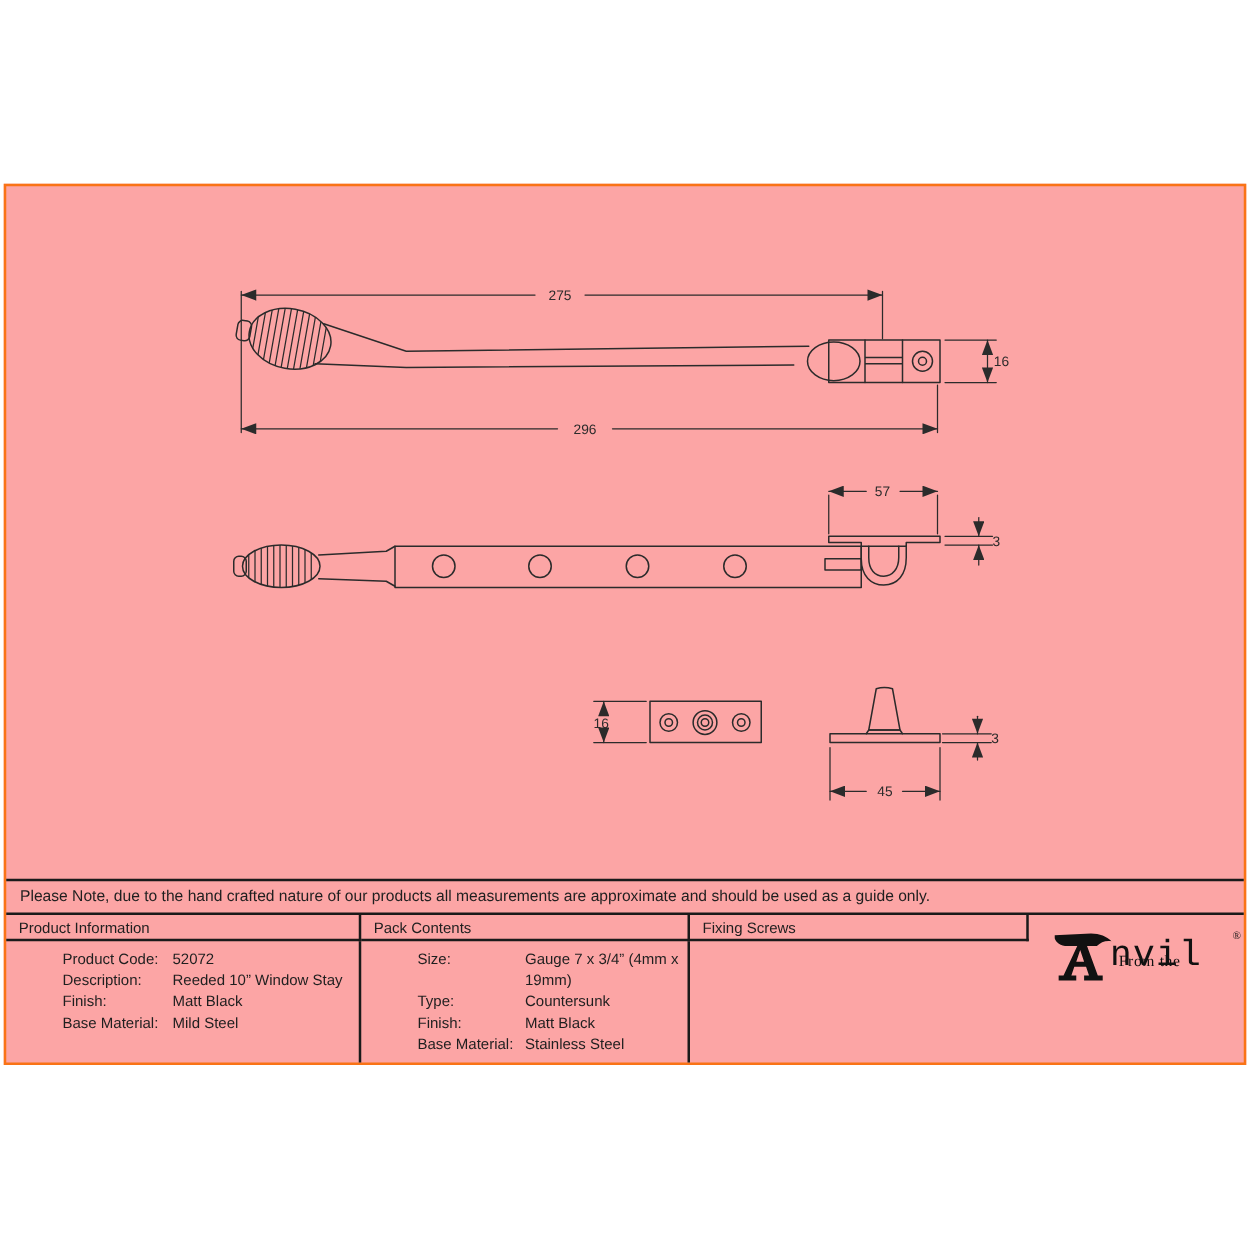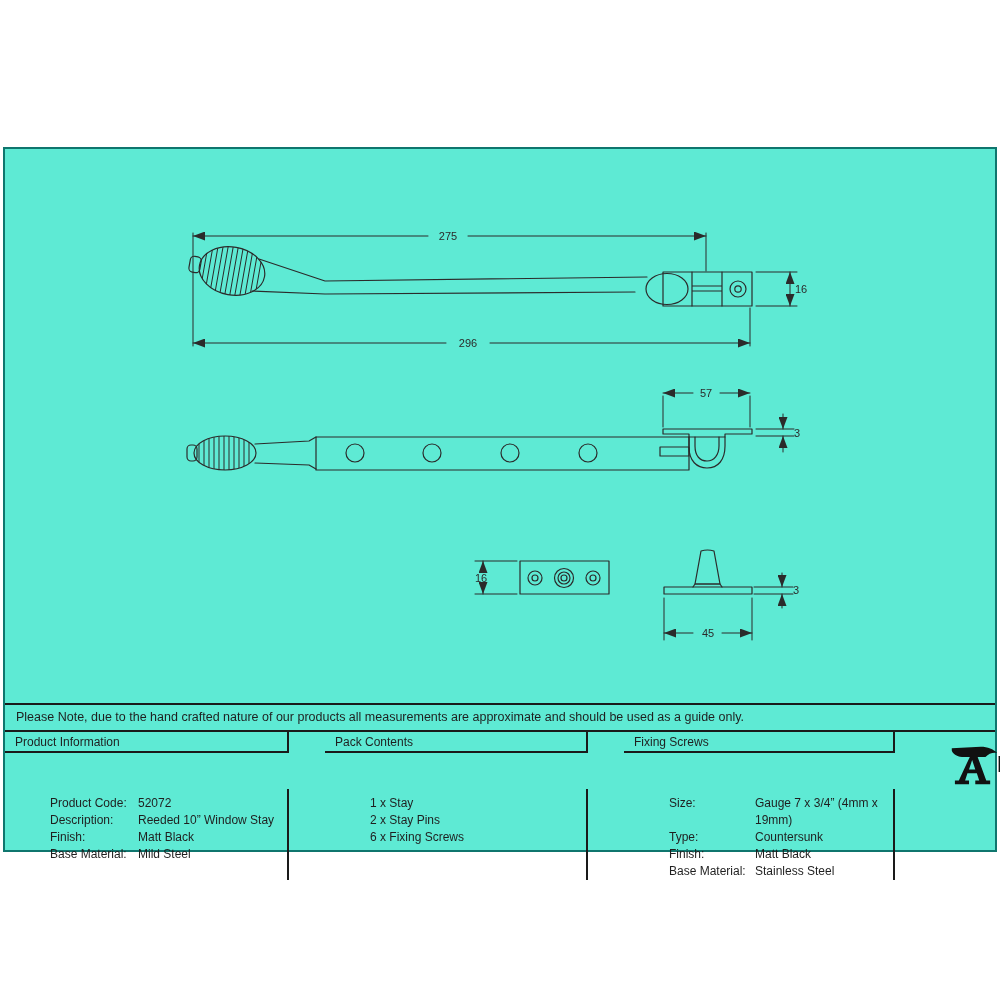--- a/index.html
+++ b/index.html
@@ -1,22 +1,22 @@
 <!DOCTYPE html>
 <html><head>
 <meta charset="utf-8">
 <style>
   html,body{margin:0;padding:0;background:#ffffff;}
   body{width:1000px;height:1000px;position:relative;font-family:"Liberation Sans",sans-serif;color:#1f1f1f;-webkit-font-smoothing:antialiased;}
-  .frame{position:absolute;left:3px;top:147px;width:990px;height:701px;border:2px solid #0f766e;background:#5eead4;}
+  .frame{position:absolute;left:3px;top:147px;width:990px;height:701px;border:2px solid #f97316;background:#fca5a5;}
   .drawing-svg{position:absolute;left:-2px;top:-149px;width:1000px;height:1000px;}
   .dim{font-family:"Liberation Sans",sans-serif;font-size:11px;fill:#2b2b2b;}
   .note-row{position:absolute;left:0;top:554px;width:100%;height:25px;border-top:2px solid #1a1a1a;box-sizing:border-box;}
   .note-row span{position:absolute;left:11px;top:5px;font-size:12.5px;}
-  .spec-table{position:absolute;left:0;top:581px;width:100%;height:120px;border-top:2px solid #1a1a1a;box-sizing:border-box;display:grid;grid-template-columns:284px 263px 271px 1fr;grid-template-rows:21px 1fr;gap:36px;}
+  .spec-table{position:absolute;left:0;top:581px;width:100%;height:120px;border-top:2px solid #1a1a1a;box-sizing:border-box;display:grid;grid-template-columns:284px 263px 271px 1fr;grid-template-rows:21px 1fr;}
   .th{border-right:2px solid #1a1a1a;border-bottom:2px solid #1a1a1a;font-size:12px;padding:3px 0 0 10px;box-sizing:border-box;}
   .td{border-right:2px solid #1a1a1a;padding:6px 0 0 10px;box-sizing:border-box;font-size:12px;margin-left:35px;}
   .kv{display:grid;grid-template-columns:88px 1fr;line-height:17px;}
   .kv3{display:grid;grid-template-columns:86px 1fr;line-height:17px;}
   .items div{line-height:17px;}
   .logo-cell{grid-column:4;grid-row:1/3;position:relative;}
   .logo{position:absolute;left:20px;top:5px;width:152px;height:56px;}
   .anvil-a{position:absolute;left:0;top:7px;width:47px;height:43px;}
   .brand-tail{position:absolute;left:45px;top:8px;font-family:Liberation Mono, monospace;font-size:29px;line-height:40px;letter-spacing:1px;color:#111;}
   .tagline{position:absolute;left:52px;top:9px;font-family:"Liberation Serif",serif;font-size:12.5px;letter-spacing:0.5px;color:#111;margin-top:16px;}
@@ -184,25 +184,20 @@
       <div class="kv">
         <span>Finish:</span>
         <span>Matt Black</span>
       </div>
       <div class="kv">
         <span>Base Material:</span>
         <span>Mild Steel</span>
       </div>
     </div>
 
-    <div class="td items">
-      <div>1 x Stay</div>
-      <div>2 x Stay Pins</div>
-      <div>6 x Fixing Screws</div>
-    </div>
 
     <div class="td">
       <div class="kv3">
         <span>Size:</span>
         <span>Gauge 7 x 3/4” (4mm x 19mm)</span>
       </div>
       <div class="kv3">
         <span>Type:</span>
         <span>Countersunk</span>
       </div>

